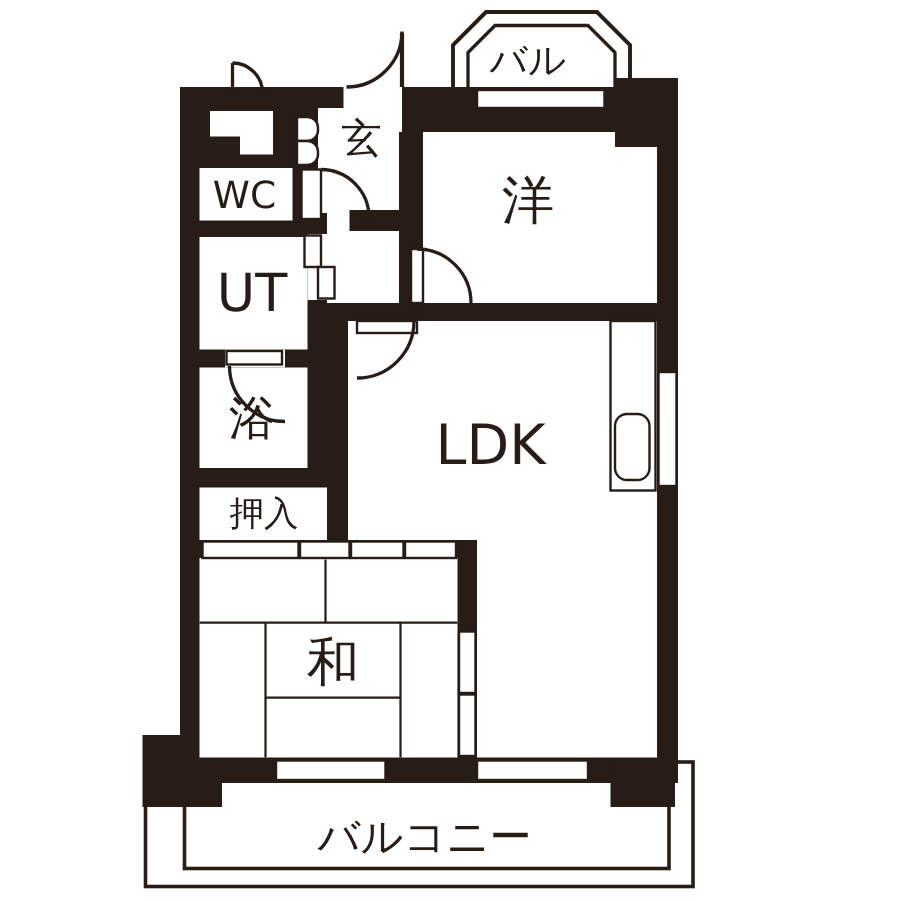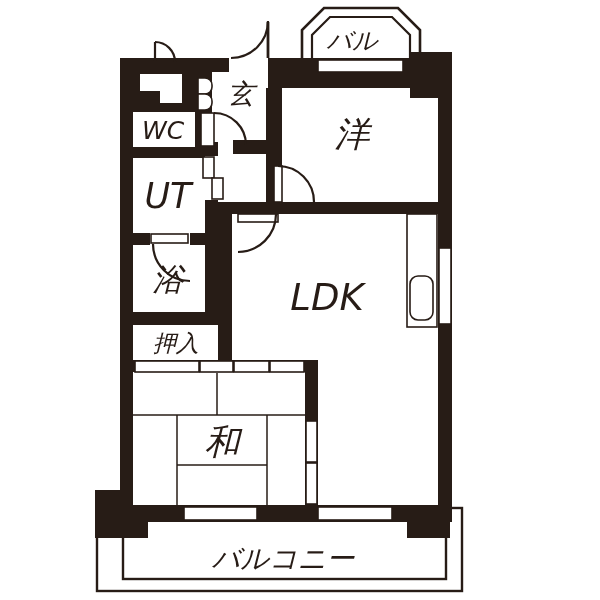--- a/index.html
+++ b/index.html
@@ -1,16 +1,16 @@
 <!DOCTYPE html>
 <html><head>
 <meta charset="utf-8">
 <style>
   html,body{margin:0;padding:0;background:#ffffff;}
-  .stage{position:relative;width:600px;height:600px;background:#fff;overflow:hidden;font-style:italic;}
+  .stage{position:relative;width:600px;height:600px;background:#fff;overflow:hidden;}
   svg{display:block;}
   text{font-family:"DejaVu Sans","Liberation Sans",sans-serif;fill:#271c16;}
   .lbl{text-anchor:middle;dominant-baseline:central;}
 </style>
 </head>
 <body>
 
 <div class="stage">
 <svg width="600" height="600" viewBox="0 0 600 600">
 

